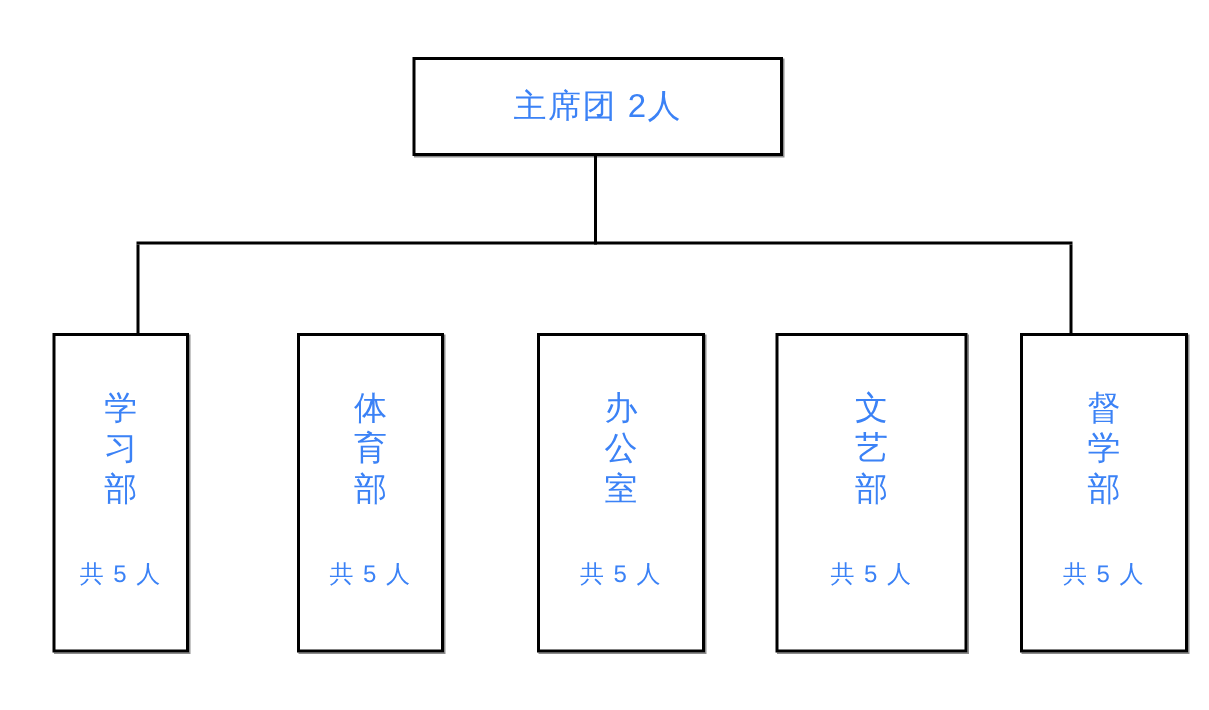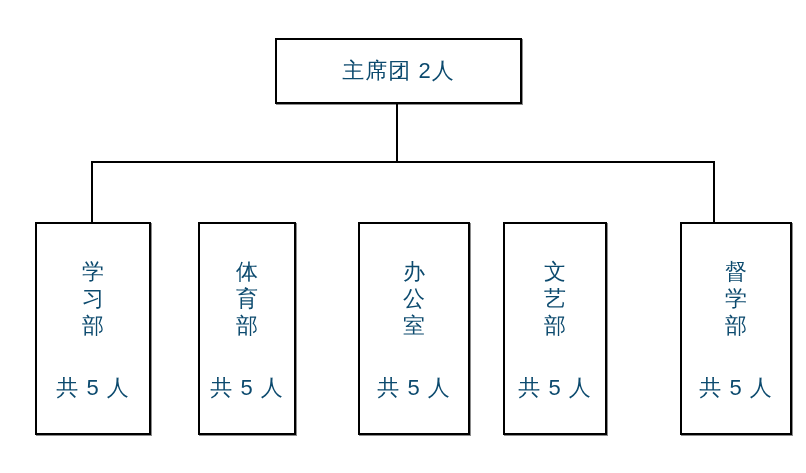--- a/index.html
+++ b/index.html
@@ -6,21 +6,21 @@
   html, body {
     width: 806px; height: 473px;
     background: #ffffff;
     font-family: "Liberation Sans", "DejaVu Sans", sans-serif;
     overflow: hidden;
   }
   .canvas {
     position: relative;
     width: 806px; height: 473px;
     background: #ffffff;
-    color: #0c4a6e;
+    color: #3b82f6;
   }
   .box {
     position: absolute;
     background: #ffffff;
     border: 2px solid #000000;
     box-shadow: 1px 1px 0 rgba(0,0,0,0.45);
   }
   .root-box {
     left: 275px; top: 38px;
     width: 247px; height: 66px;
@@ -36,21 +36,21 @@
   }
   .dept-name {
     width: 1.1em;
     font-size: 22px;
     line-height: 27px;
     text-align: center;
     word-break: break-all;
   }
   .dept-count {
     margin-top: 34px;
-    font-size: 22px;
+    font-size: 16px;
     white-space: nowrap;
     letter-spacing: 1px;
   }
   .line {
     position: absolute;
     background: #000000;
   }
   .line-root-v   { left: 396px; top: 104px; width: 2px;   height: 59px; }
   .line-main-h   { left: 91px;  top: 161px; width: 624px; height: 2px;  }
   .line-left-v   { left: 91px;  top: 163px; width: 2px;   height: 60px; }
@@ -63,36 +63,36 @@
 
   <div class="box root-box">
     <span>主席团 2人</span>
   </div>
 
   <div class="line line-root-v"></div>
   <div class="line line-main-h"></div>
   <div class="line line-left-v"></div>
   <div class="line line-right-v"></div>
 
-  <div class="box dept-box" style="left:35px;width:116px;">
+  <div class="box dept-box" style="left:35px;width:91px;">
     <div class="dept-name">学习部</div>
     <div class="dept-count">共 5 人</div>
   </div>
 
   <div class="box dept-box" style="left:198px;width:98px;">
     <div class="dept-name">体育部</div>
     <div class="dept-count">共 5 人</div>
   </div>
 
   <div class="box dept-box" style="left:358px;width:112px;">
     <div class="dept-name">办公室</div>
     <div class="dept-count">共 5 人</div>
   </div>
 
-  <div class="box dept-box" style="left:503px;width:104px;">
+  <div class="box dept-box" style="left:517px;width:128px;">
     <div class="dept-name">文艺部</div>
     <div class="dept-count">共 5 人</div>
   </div>
 
   <div class="box dept-box" style="left:680px;width:112px;">
     <div class="dept-name">督学部</div>
     <div class="dept-count">共 5 人</div>
   </div>
 
 </div>

